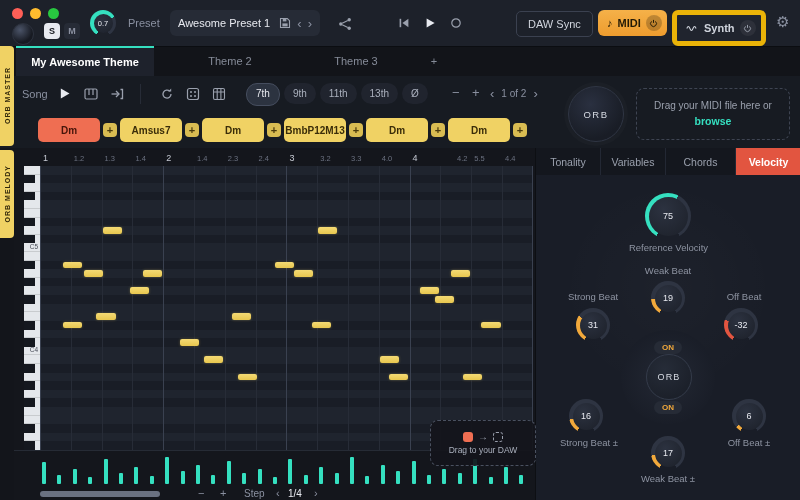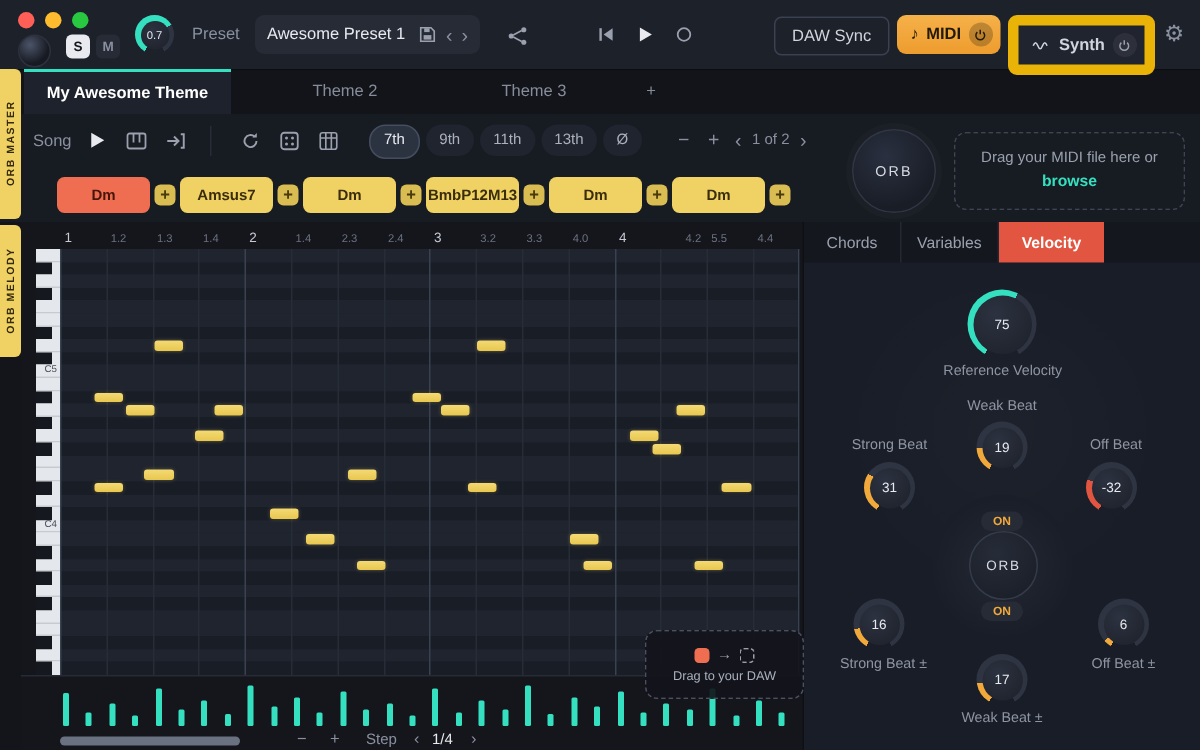--- a/index.html
+++ b/index.html
@@ -28,21 +28,21 @@
   .preset-pill{position:absolute;left:170px;top:10px;width:150px;height:26px;background:#262b36;border-radius:6px;
     display:flex;align-items:center;padding:0 8px;gap:6px;box-sizing:border-box}
   .preset-name{flex:1;font-size:11px;color:#e8eaf0;white-space:nowrap;overflow:hidden}
   .chev{color:#8a90a0;font-size:13px;line-height:1}
   .icon-btn{position:absolute;top:17px;color:#9aa0ad}
   .daw-sync{position:absolute;left:516px;top:11px;height:24px;line-height:24px;padding:0 11px;border:1px solid #3b4150;
     border-radius:5px;font-size:11px;color:#d0d4dd}
   .toggle-pill{position:absolute;top:10px;height:26px;border-radius:6px;display:flex;align-items:center;gap:5px;
     padding:0 5px 0 9px;font-size:11px;font-weight:bold}
   .midi-pill{left:598px;background:linear-gradient(180deg,#f5b149,#ee9c2e);color:#231a06}
-  .synth-pill{left:672px;background:#20242e;border:7px solid #eab308;color:#d0d4dd}
+  .synth-pill{left:672px;background:#20242e;border:5px solid #eab308;color:#d0d4dd}
   .pwr{width:16px;height:16px;border-radius:50%;display:flex;align-items:center;justify-content:center}
   .midi-pill .pwr{background:rgba(0,0,0,.22);color:#231a06}
   .synth-pill .pwr{background:rgba(255,255,255,.06);color:#9aa0ad}
   .gear{position:absolute;left:776px;top:13px;font-size:15px;color:#8a90a0}
 
   
   .tabbar{position:absolute;left:0;top:46px;width:800px;height:30px;background:#121419}
   .ttab{position:absolute;top:46px;height:30px;display:flex;align-items:center;justify-content:center;font-size:11px;color:#868c99;box-sizing:border-box;z-index:11}
   .ttab.active{background:#1e222c;color:#fff;border-top:2px solid var(--accent);font-weight:bold}
   .side-tab{position:absolute;left:0;width:14px;background:var(--yellow);border-radius:0 4px 4px 0;
@@ -476,22 +476,23 @@
     <span class="bb-item" style="left:230px;font-size:10px">Step</span>
     <span class="bb-item" style="left:262px;font-size:11px">‹</span>
     <span class="bb-item val" style="left:274px">1/4</span>
     <span class="bb-item" style="left:300px;font-size:11px">›</span>
   </div>
 </div>
 
 <div class="rpanel">
   <div class="deco" style="left:22px;top:30px;width:220px;height:220px"></div>
   <div class="rtabs">
+    <div class="rtab">Tonality</div>
+    <div class="rtab">Variables</div>
     <div class="rtab">Chords</div>
-    <div class="rtab">Variables</div>
     <div class="rtab active">Velocity</div>
   </div>
 
   <div class="knob rk" style="left:109px;top:45px;width:46px;height:46px;--kc:var(--accent);--deg:177deg">
     <div class="ring"></div>
     <div class="face">75</div>
   </div>
   <div class="kl" style="top:94px;left:0;width:100%">Reference Velocity</div>
 
   <div class="kl" style="top:117px;left:66px;width:132px">Weak Beat</div>

